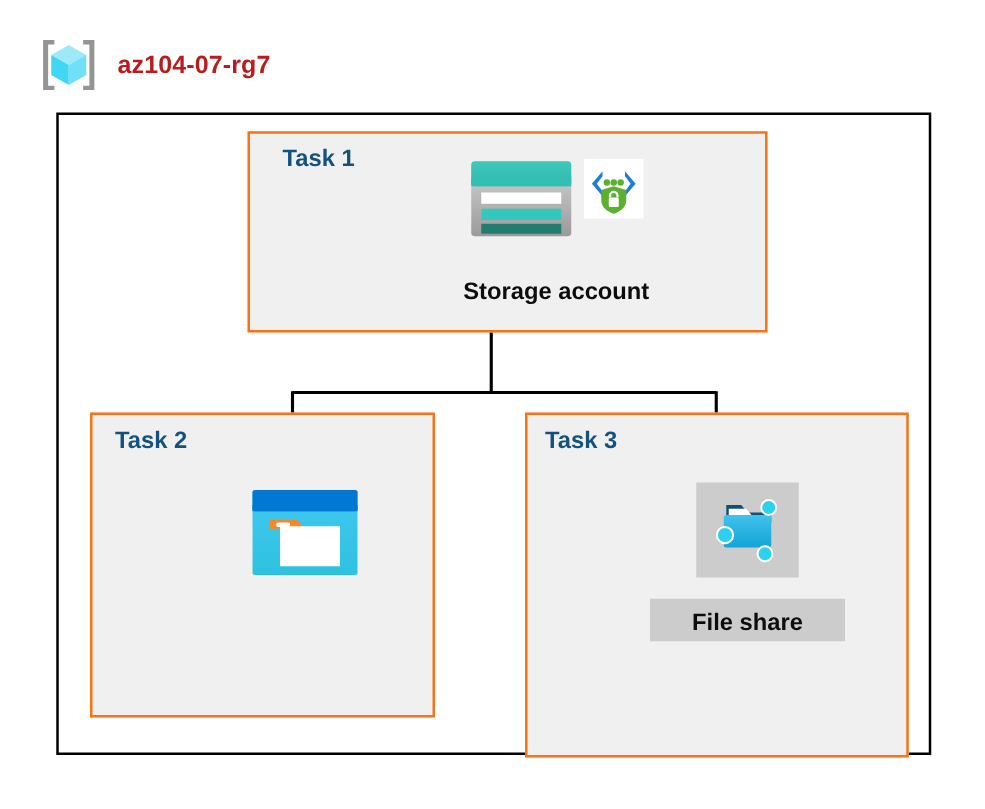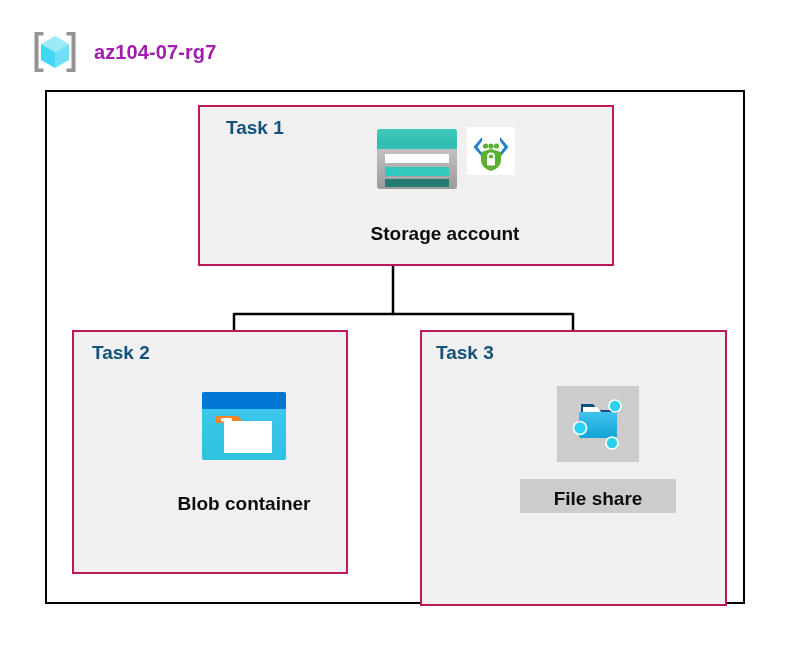--- a/index.html
+++ b/index.html
@@ -30,42 +30,42 @@
     gap: 14px;
   }
   #rg-icon {
     width: 50px;
     height: 50px;
     display: block;
   }
   #rg-title {
     font-size: 20px;
     font-weight: bold;
-    color: #a21caf;
+    color: #b91c1c;
     letter-spacing: 0.1px;
     white-space: nowrap;
   }
 
   
   #rg-box {
     position: absolute;
     left: 45px;
     top: 90px;
     width: 700px;
     height: 514px;
     background: #ffffff;
     border: 2px solid #000000;
     box-sizing: border-box;
   }
 
   
   .task-panel {
     position: absolute;
     background: #f0f0f0;
-    border: 2px solid #be185d;
+    border: 2px solid #f97316;
     box-sizing: border-box;
   }
   #task1-panel { left: 198px; top: 105px; width: 416px; height: 161px; }
   #task2-panel { left: 72px;  top: 330px; width: 276px; height: 244px; }
   #task3-panel { left: 420px; top: 330px; width: 307px; height: 276px; }
 
   .task-label {
     position: absolute;
     font-size: 19px;
     font-weight: bold;
@@ -227,21 +227,20 @@
         </defs>
         <rect x="2" y="2" width="84" height="68" rx="2" fill="url(#blobBody)"></rect>
         <rect x="2" y="2" width="84" height="17" rx="2" fill="#0078d4"></rect>
         <rect x="2" y="14" width="84" height="5" fill="#0078d4"></rect>
 
         <path d="M16 26 L38 26 L44 33 L16 33 Z" fill="#f7862a"></path>
         <rect x="21" y="28" width="11" height="3.5" rx="1.4" fill="#ffffff"></rect>
 
         <rect x="24" y="31" width="48" height="32" fill="#ffffff"></rect>
       </svg>
-      <div class="node-caption" id="blob-caption">Blob container</div>
     </div>
   </div>
 
   <div class="task-panel" id="task3-panel">
     <div class="task-label" id="task3-label">Task 3</div>
 
     <div class="node" id="fileshare-node">
       <div id="fileshare-icon-wrap">
 
         <svg width="66" height="64" viewBox="0 0 66 64">

